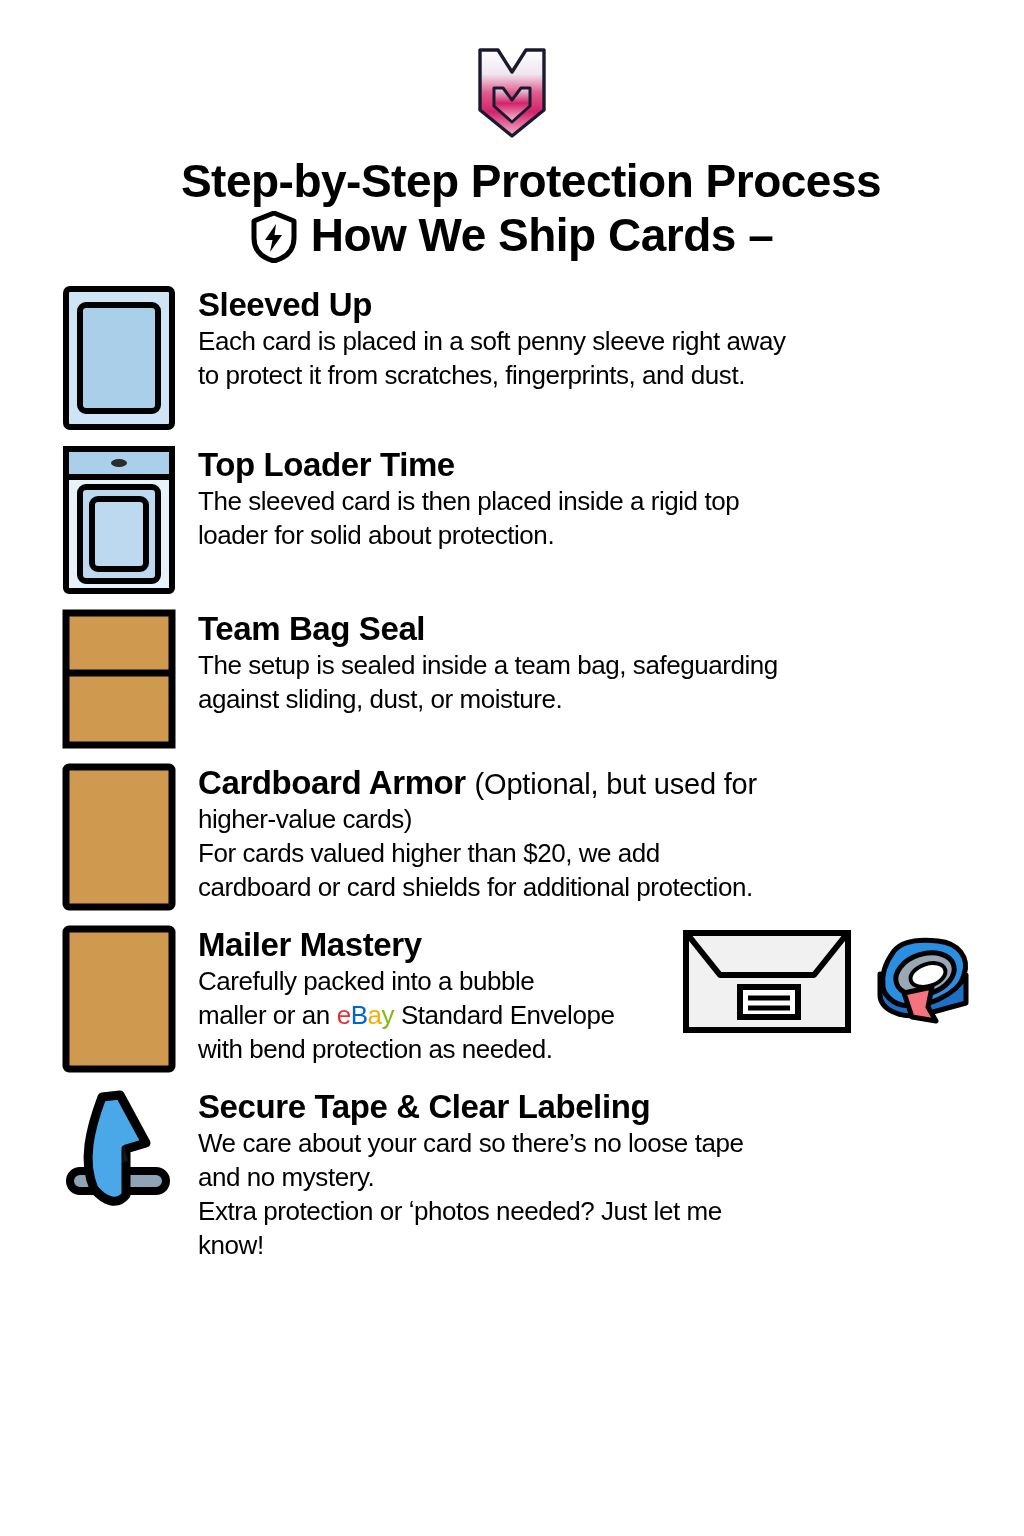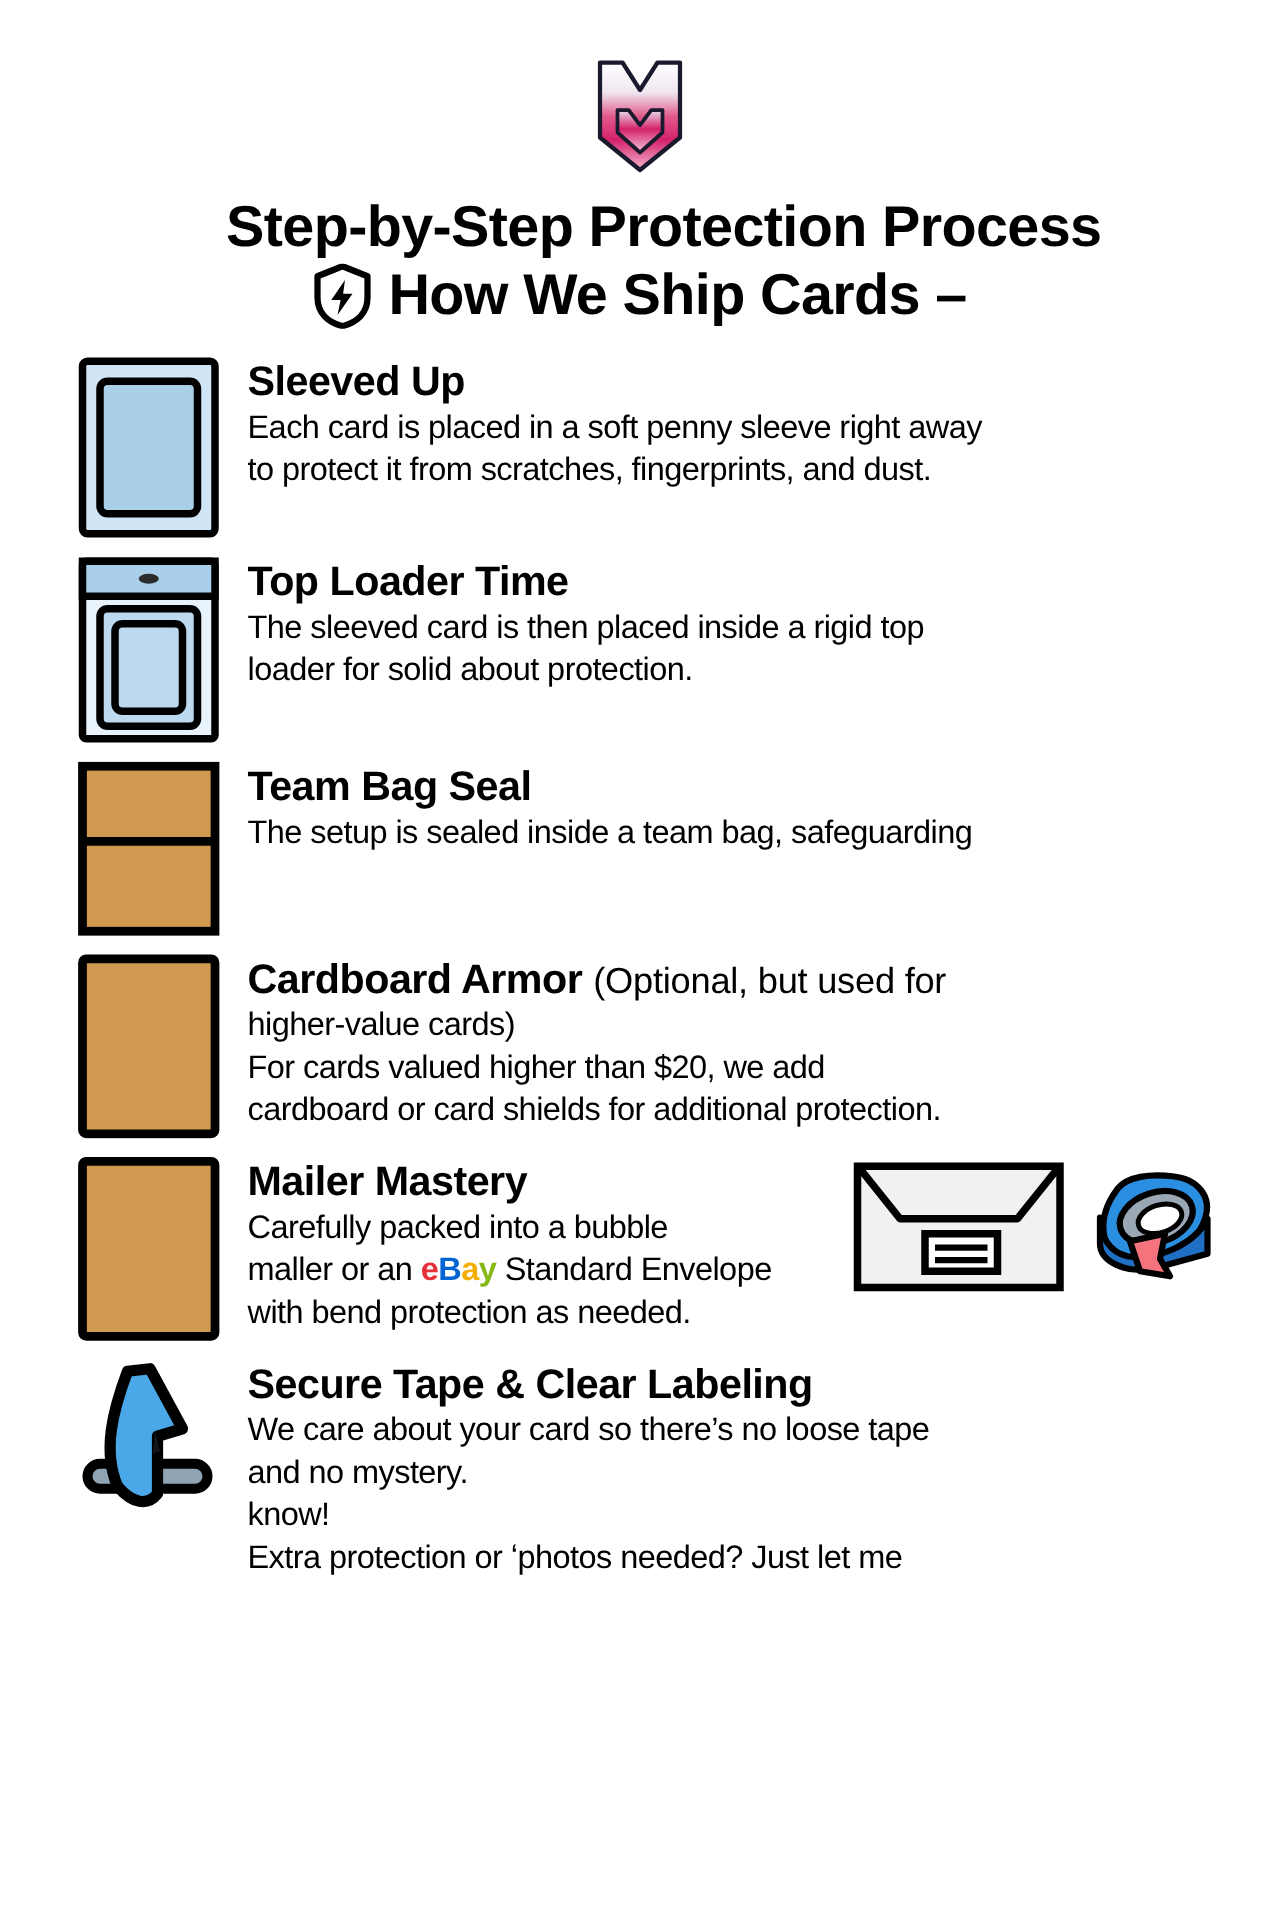--- a/index.html
+++ b/index.html
@@ -100,21 +100,21 @@
   }
   .step-desc {
     font-size: 26px;
     line-height: 1.30;
     letter-spacing: -0.45px;
     margin: 0;
   }
   .step-desc + .step-desc { margin-top: 0; }
 
   
-  .ebay { font-weight: bold; margin-top: 11px; }
+  .ebay { font-weight: normal; margin-top: 11px; }
   .ebay .e { color: #e53238; }
   .ebay .b { color: #0064d2; }
   .ebay .a { color: #f5af02; }
   .ebay .y { color: #86b817; }
 
   
   .float-icons {
     position: absolute;
     right: 22px;
     top: 4px;
@@ -206,20 +206,21 @@
   <div class="step">
     <div class="step-icon">
       <svg viewBox="0 0 114 140" width="114" height="140" aria-hidden="true">
         <rect x="4" y="4" width="106" height="132" fill="#cf9a50" stroke="#000" stroke-width="7"></rect>
         <line x1="5" y1="64" x2="109" y2="64" stroke="#000" stroke-width="7"></line>
       </svg>
     </div>
     <div class="step-body">
       <div class="step-title">Team Bag Seal</div>
       <p class="step-desc">The setup is sealed inside a team bag, safeguarding</p>
+      <p class="step-desc">against sliding, dust, or moisture.</p>
     </div>
   </div>
 
   <div class="step">
     <div class="step-icon">
       <svg viewBox="0 0 114 148" width="114" height="148" aria-hidden="true">
         <rect x="4" y="4" width="106" height="140" rx="3" fill="#cf9a50" stroke="#000" stroke-width="7"></rect>
       </svg>
     </div>
     <div class="step-body">
@@ -275,18 +276,18 @@
       <svg viewBox="0 0 114 128" width="114" height="128" aria-hidden="true">
         <rect x="8" y="84" width="96" height="20" rx="10" fill="#8fa5b5" stroke="#000" stroke-width="8"></rect>
         <path d="M40 10 C28 42 20 74 32 102 C44 116 56 118 64 108 L64 62 L84 56 L58 8 Z" fill="#4aa8e8" stroke="#000" stroke-width="9" stroke-linejoin="round"></path>
         <path d="M62 58 L66 74 L60 76 Z" fill="#12161a"></path>
       </svg>
     </div>
     <div class="step-body">
       <div class="step-title">Secure Tape &amp; Clear Labeling</div>
       <p class="step-desc">We care about your card so there’s no loose tape</p>
       <p class="step-desc">and no mystery.</p>
+      <p class="step-desc">Extra protection or ʻphotos needed? Just let me</p>
       <p class="step-desc">know!</p>
-      <p class="step-desc">Extra protection or ʻphotos needed? Just let me</p>
     </div>
   </div>
 
 </div>
 
 </body></html>

